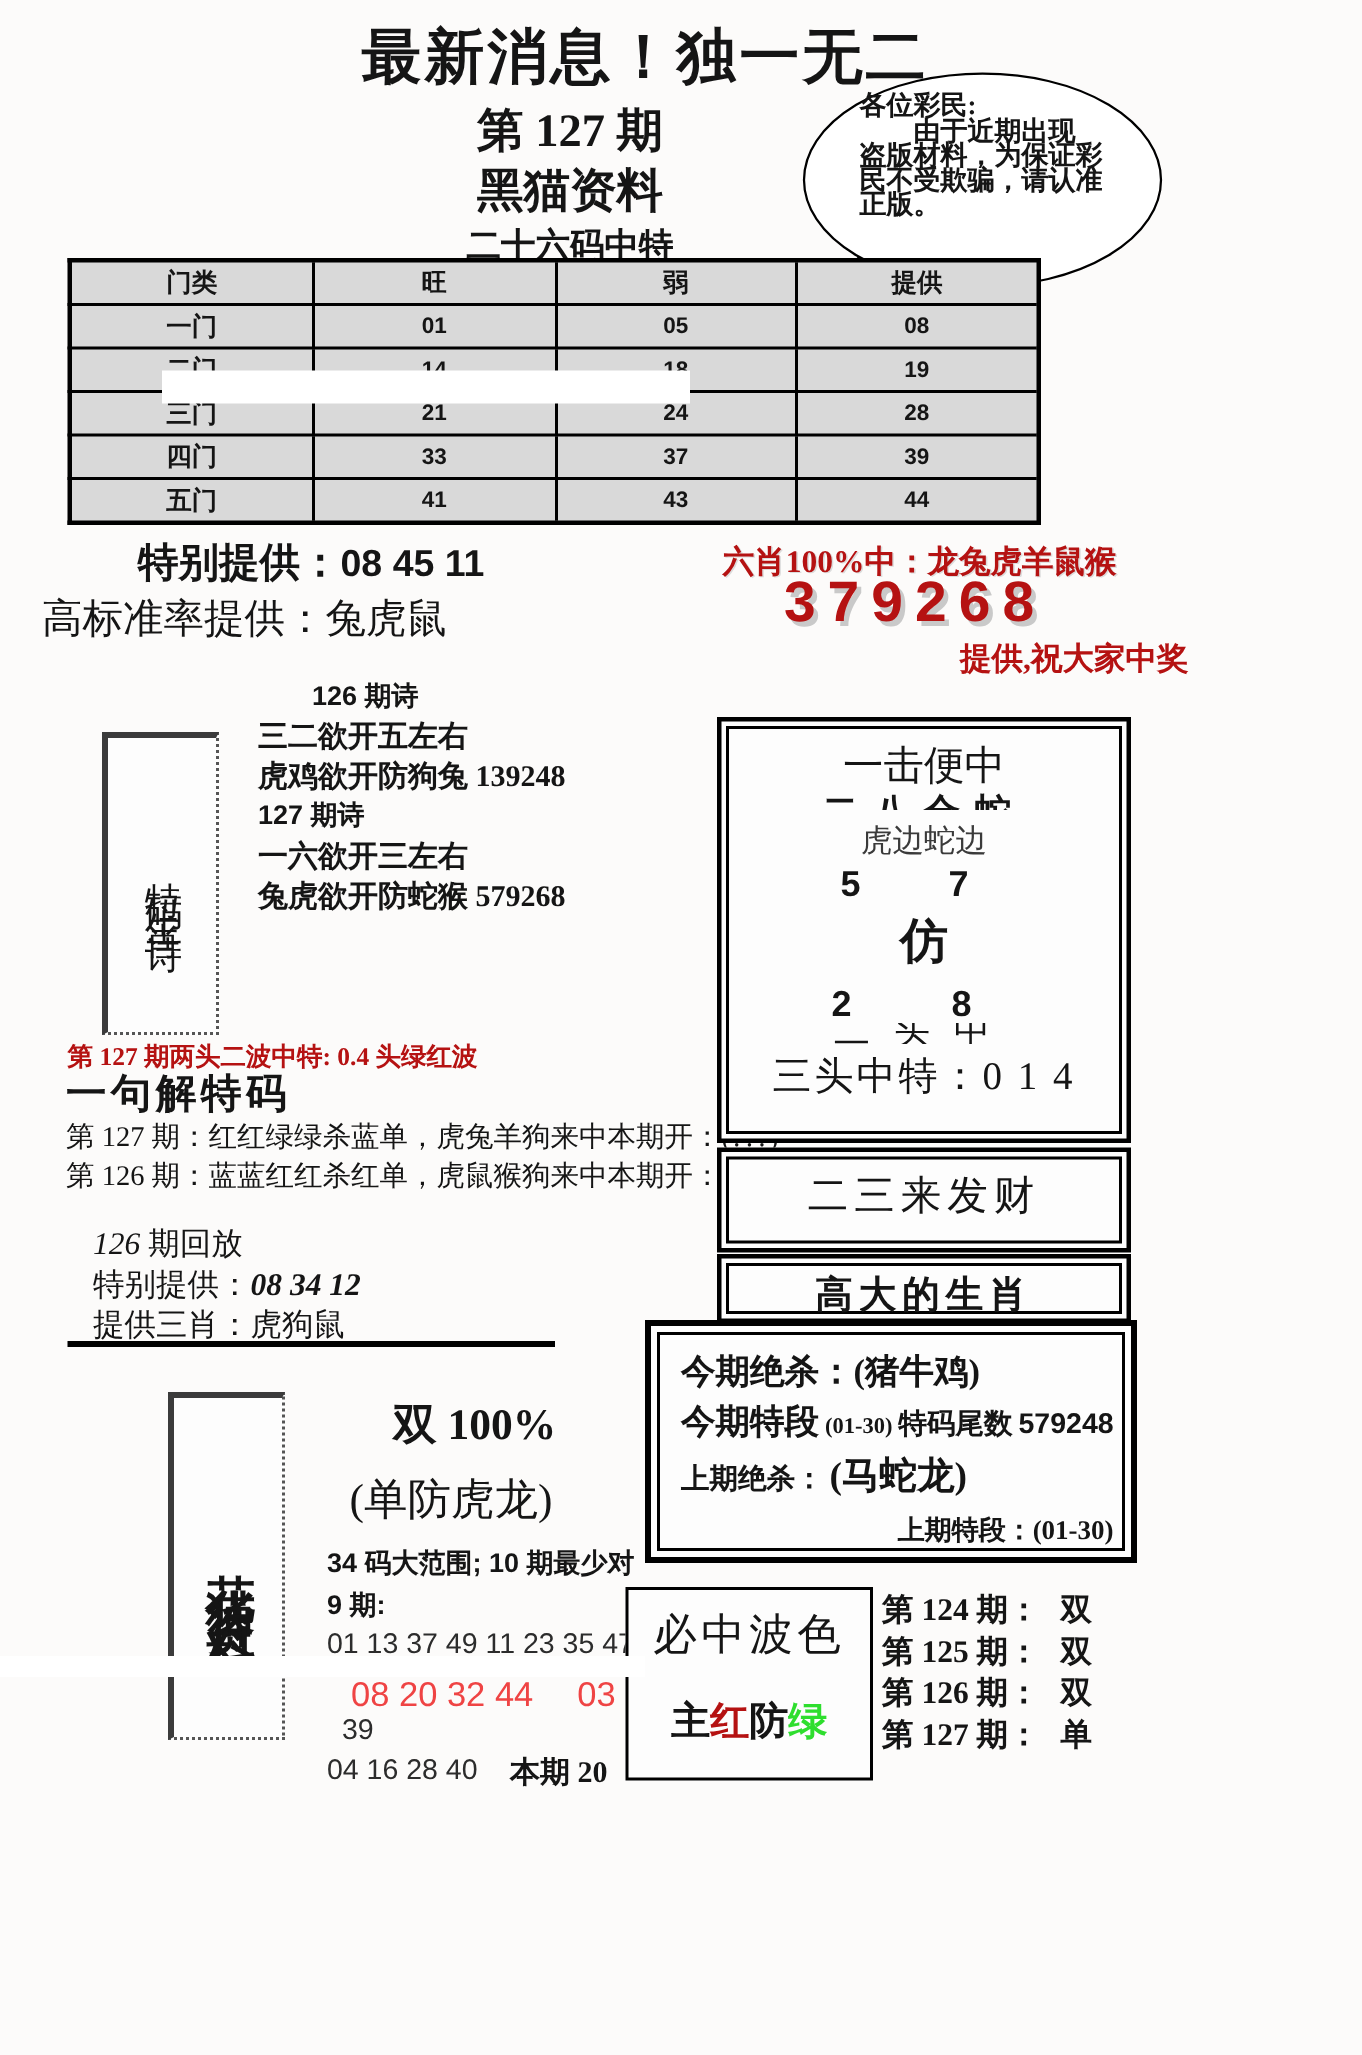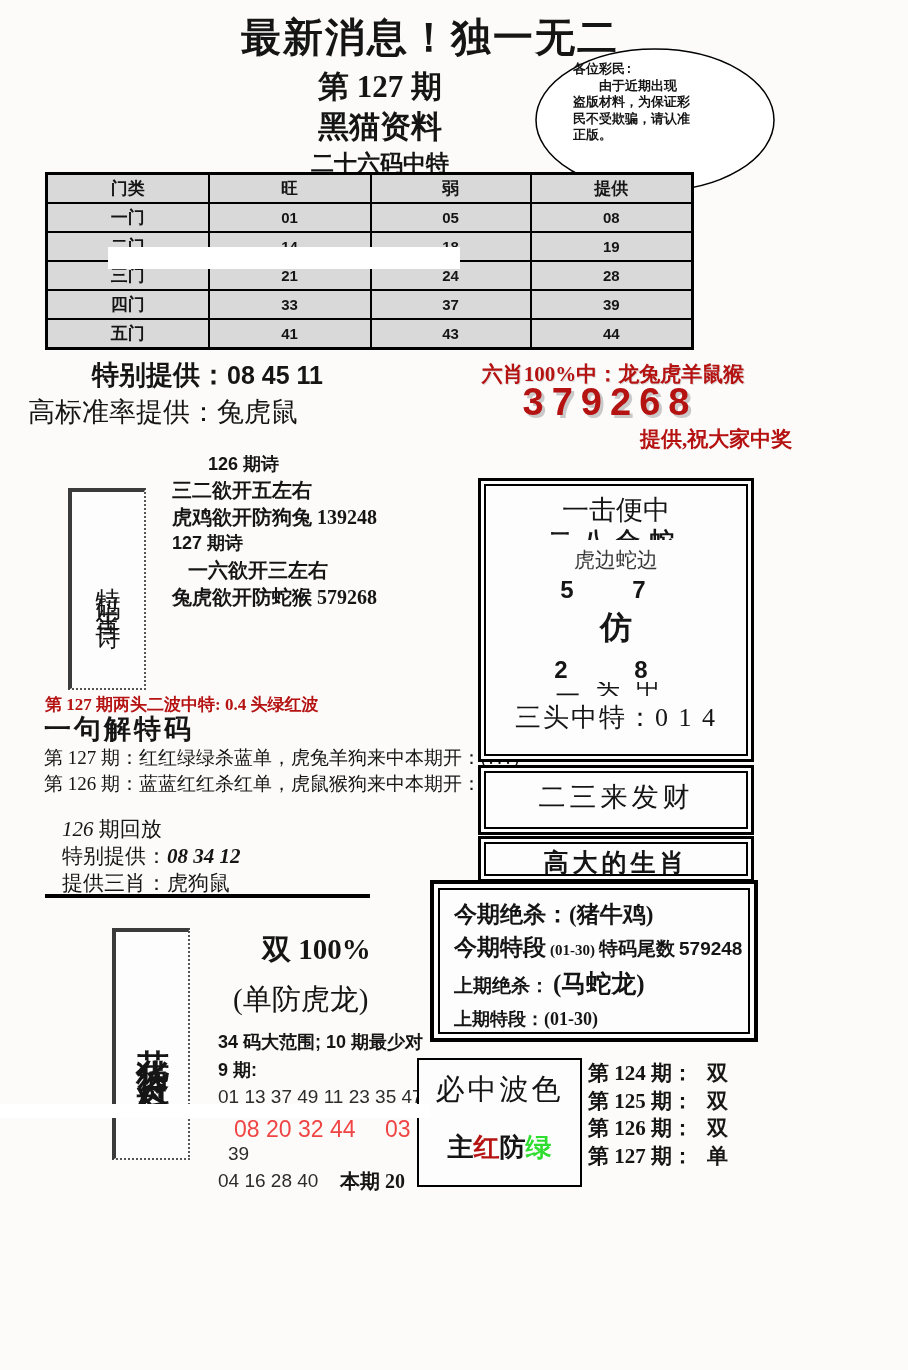--- a/index.html
+++ b/index.html
@@ -14,22 +14,22 @@
   .bold{font-weight:bold;}
 
   
   .page-title{left:150px;top:10px;width:560px;font-size:40px;font-weight:bold;letter-spacing:2px;}
   .issue{left:230px;top:66px;width:300px;font-size:31px;font-weight:bold;text-align:center;}
   .brand{left:230px;top:106px;width:300px;font-size:31px;font-weight:bold;}
   .subtitle{left:230px;top:148px;width:300px;font-size:23px;font-weight:bold;}
 
   
   .bubble-svg{left:503px;top:46px;}
-  .bubble-text{left:573px;top:62px;width:175px;font-family:Liberation Mono, monospace;
-    font-size:13px;font-weight:bold;line-height:16.5px;z-index:7;}
+  .bubble-text{left:573px;top:62px;width:175px;font-family:Liberation Serif, serif;
+    font-size:18px;font-weight:bold;line-height:16.5px;z-index:7;}
 
   
   table.gate{position:absolute;left:45px;top:172px;width:646px;border-collapse:collapse;
     border:3px solid #000;table-layout:fixed;z-index:1;}
   table.gate th,table.gate td{border:2px solid #000;background:#d9d9d9;text-align:center;
     height:25px;padding:1px;}
   table.gate th{font-size:17px;font-weight:bold;}
   td.gate-name{font-size:17px;font-weight:bold;}
   td.gate-num{font-family:"Liberation Sans",sans-serif;font-size:15px;font-weight:bold;}
 
@@ -89,21 +89,21 @@
   .zodiac-box{left:478px;top:836px;width:270px;height:40px;}
   .zodiac-box .txt{position:absolute;top:2px;width:100%;text-align:center;font-size:25px;font-weight:bold;letter-spacing:4px;}
 
   .kill-box{left:430px;top:880px;width:320px;height:154px;border-width:4px;}
   .kill-box .dbl-in{inset:4px;}
   .kill-content{position:absolute;left:14px;top:8px;line-height:33px;font-weight:bold;}
   .k1{font-size:23px;}
   .k2l{font-size:23px;} .k2r{font-size:15px;} .k2t{font-size:19px;}
   .k2n{font-size:19px;font-family:"Liberation Sans",sans-serif;}
   .k3l{font-size:19px;} .k3v{font-size:25px;}
-  .k4{font-size:18px;}
+  .k4{font-size:18px;text-align:right;}
 
   
   .d-head{left:262px;top:930px;font-size:29px;font-weight:bold;}
   .d-sub{left:233px;top:980px;font-size:29px;}
   .d-desc1{left:218px;top:1030px;font-size:18px;font-weight:bold;font-family:"Liberation Sans",sans-serif;}
   .d-desc2{left:218px;top:1058px;font-size:18px;font-weight:bold;font-family:"Liberation Sans",sans-serif;}
   .d-n1{left:218px;top:1086px;font-size:19px;color:#2c2c2c;font-family:"Liberation Sans",sans-serif;}
   .d-n2{left:234px;top:1114px;font-size:23px;color:#ef4444;font-family:"Liberation Sans",sans-serif;}
   .d-n3{left:228px;top:1143px;font-size:19px;color:#2c2c2c;font-family:"Liberation Sans",sans-serif;}
   .d-n4{left:218px;top:1170px;font-size:19px;color:#2c2c2c;font-family:"Liberation Sans",sans-serif;}
@@ -201,21 +201,21 @@
   <div class="abs red wish">提供,祝大家中奖</div>
 
   <div class="abs vbox poem-sidebar">
     <div class="vtext">特码生肖诗</div>
   </div>
 
   <div class="abs poem-t" style="left:172px;top:452px;margin-left:36px;">126 期诗</div>
   <div class="abs poem-v" style="left:172px;top:477px;">三二欲开五左右</div>
   <div class="abs poem-v" style="left:172px;top:504px;">虎鸡欲开防狗兔 139248</div>
   <div class="abs poem-t" style="left:172px;top:531px;">127 期诗</div>
-  <div class="abs poem-v" style="left:188px;top:557px;text-align:right;">一六欲开三左右</div>
+  <div class="abs poem-v" style="left:172px;top:557px;text-align:right;">一六欲开三左右</div>
   <div class="abs poem-v" style="left:172px;top:584px;">兔虎欲开防蛇猴 579268</div>
 
   <div class="abs red wave-tip">第 127 期两头二波中特:  0.4 头绿红波</div>
   <div class="abs one-title">一句解特码</div>
   <div class="abs one-line">第 127 期：红红绿绿杀蓝单，虎兔羊狗来中本期开：(???)</div>
   <div class="abs one-line2">第 126 期：蓝蓝红红杀红单，虎鼠猴狗来中本期开：(　)</div>
 
   <div class="abs replay">
     <div><span class="it">126</span><span> 期回放</span></div>
     <div><span>特别提供：</span><span class="it bold">08 34 12</span></div>

